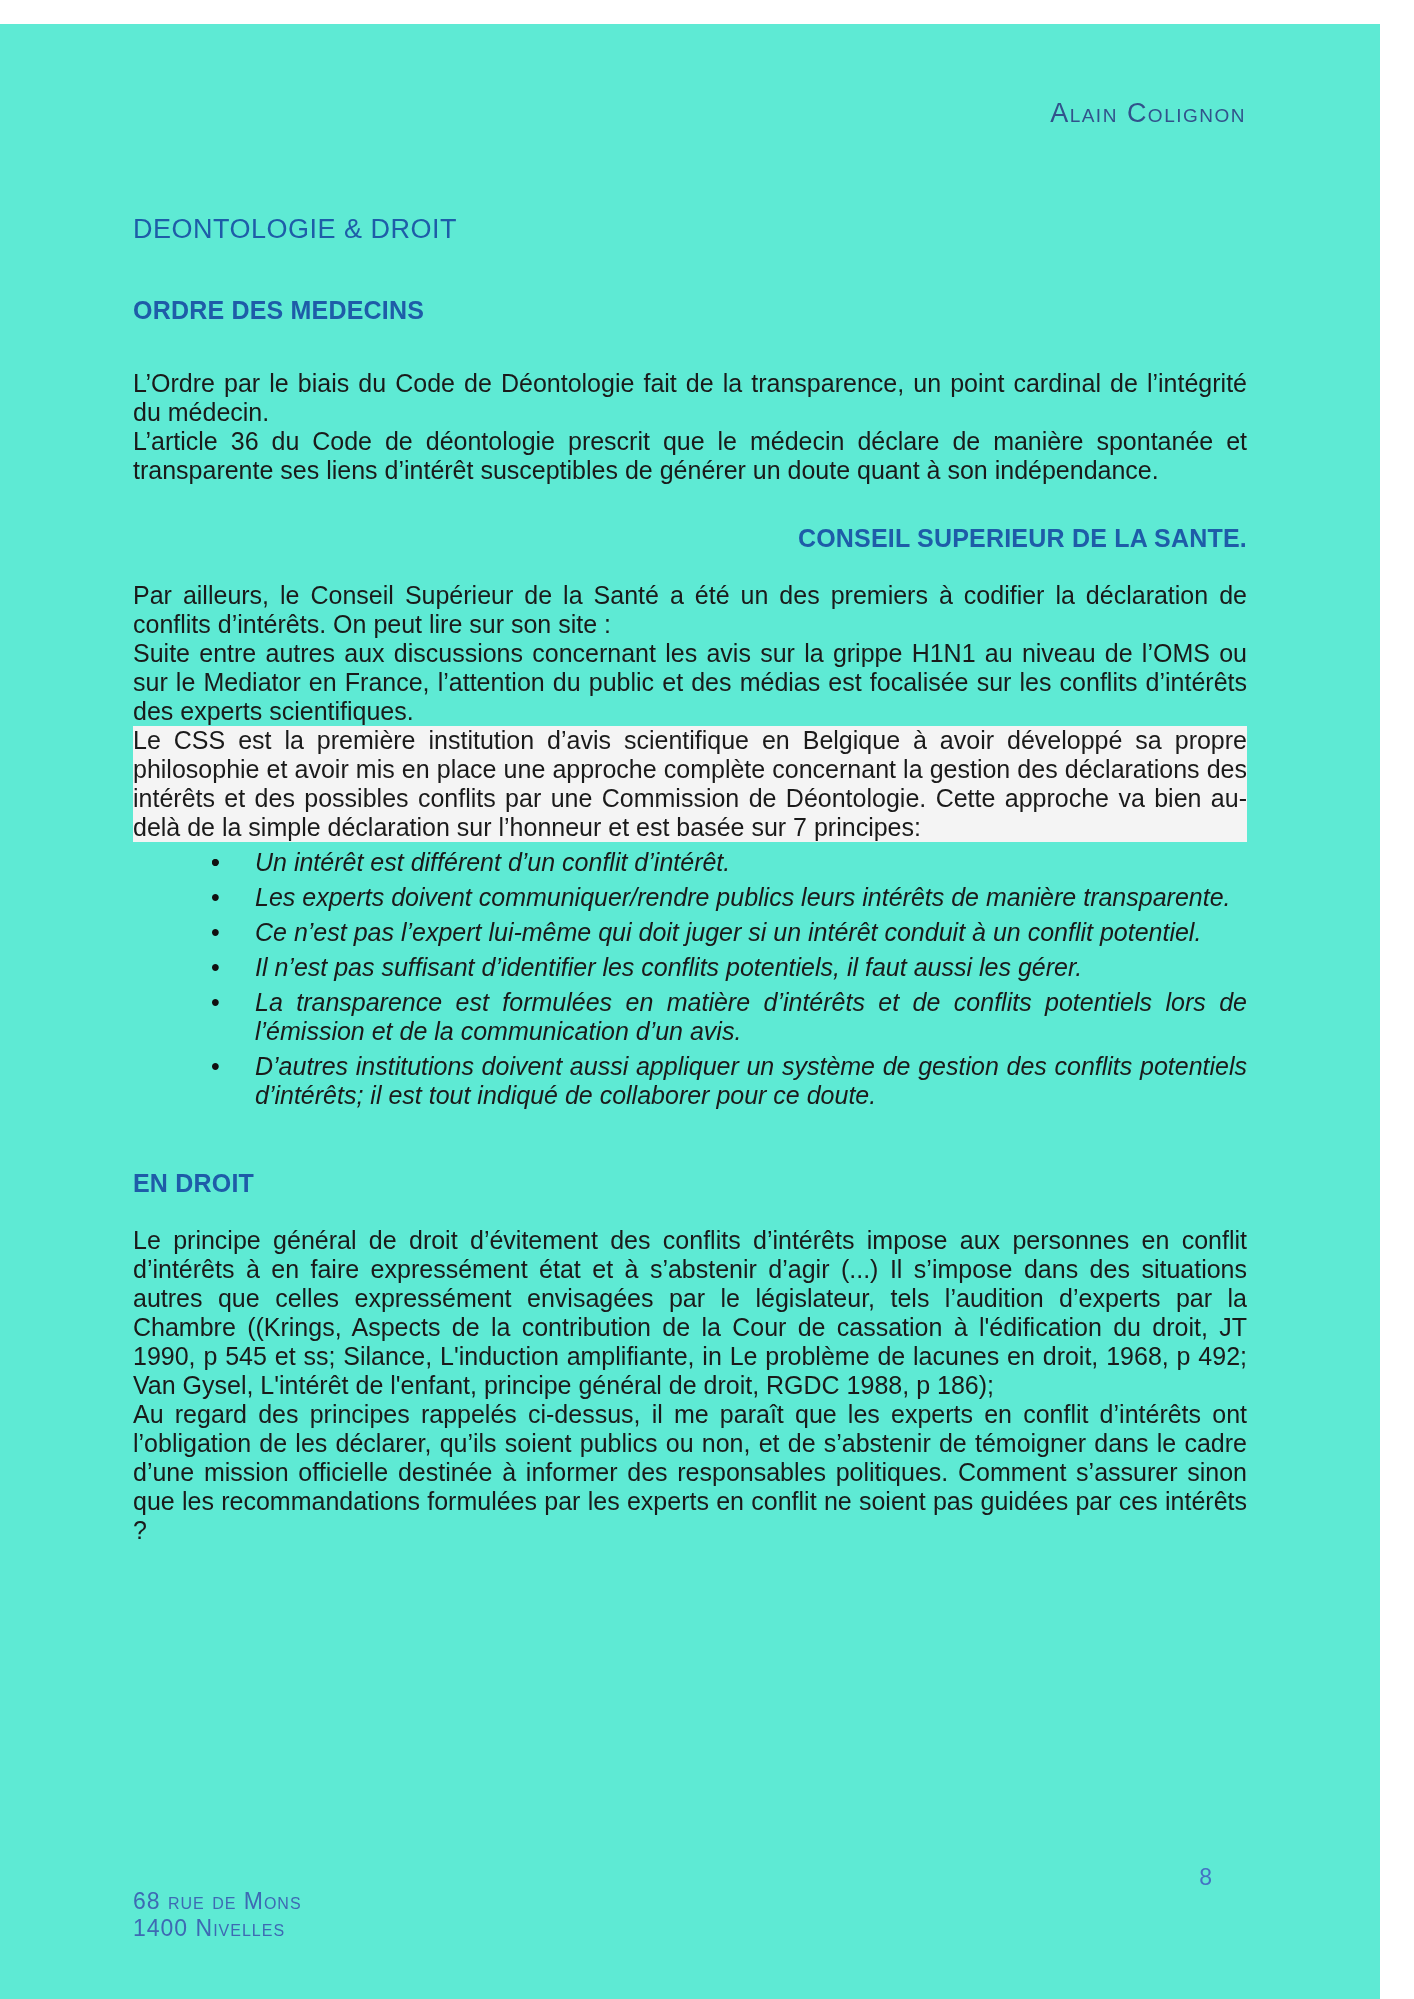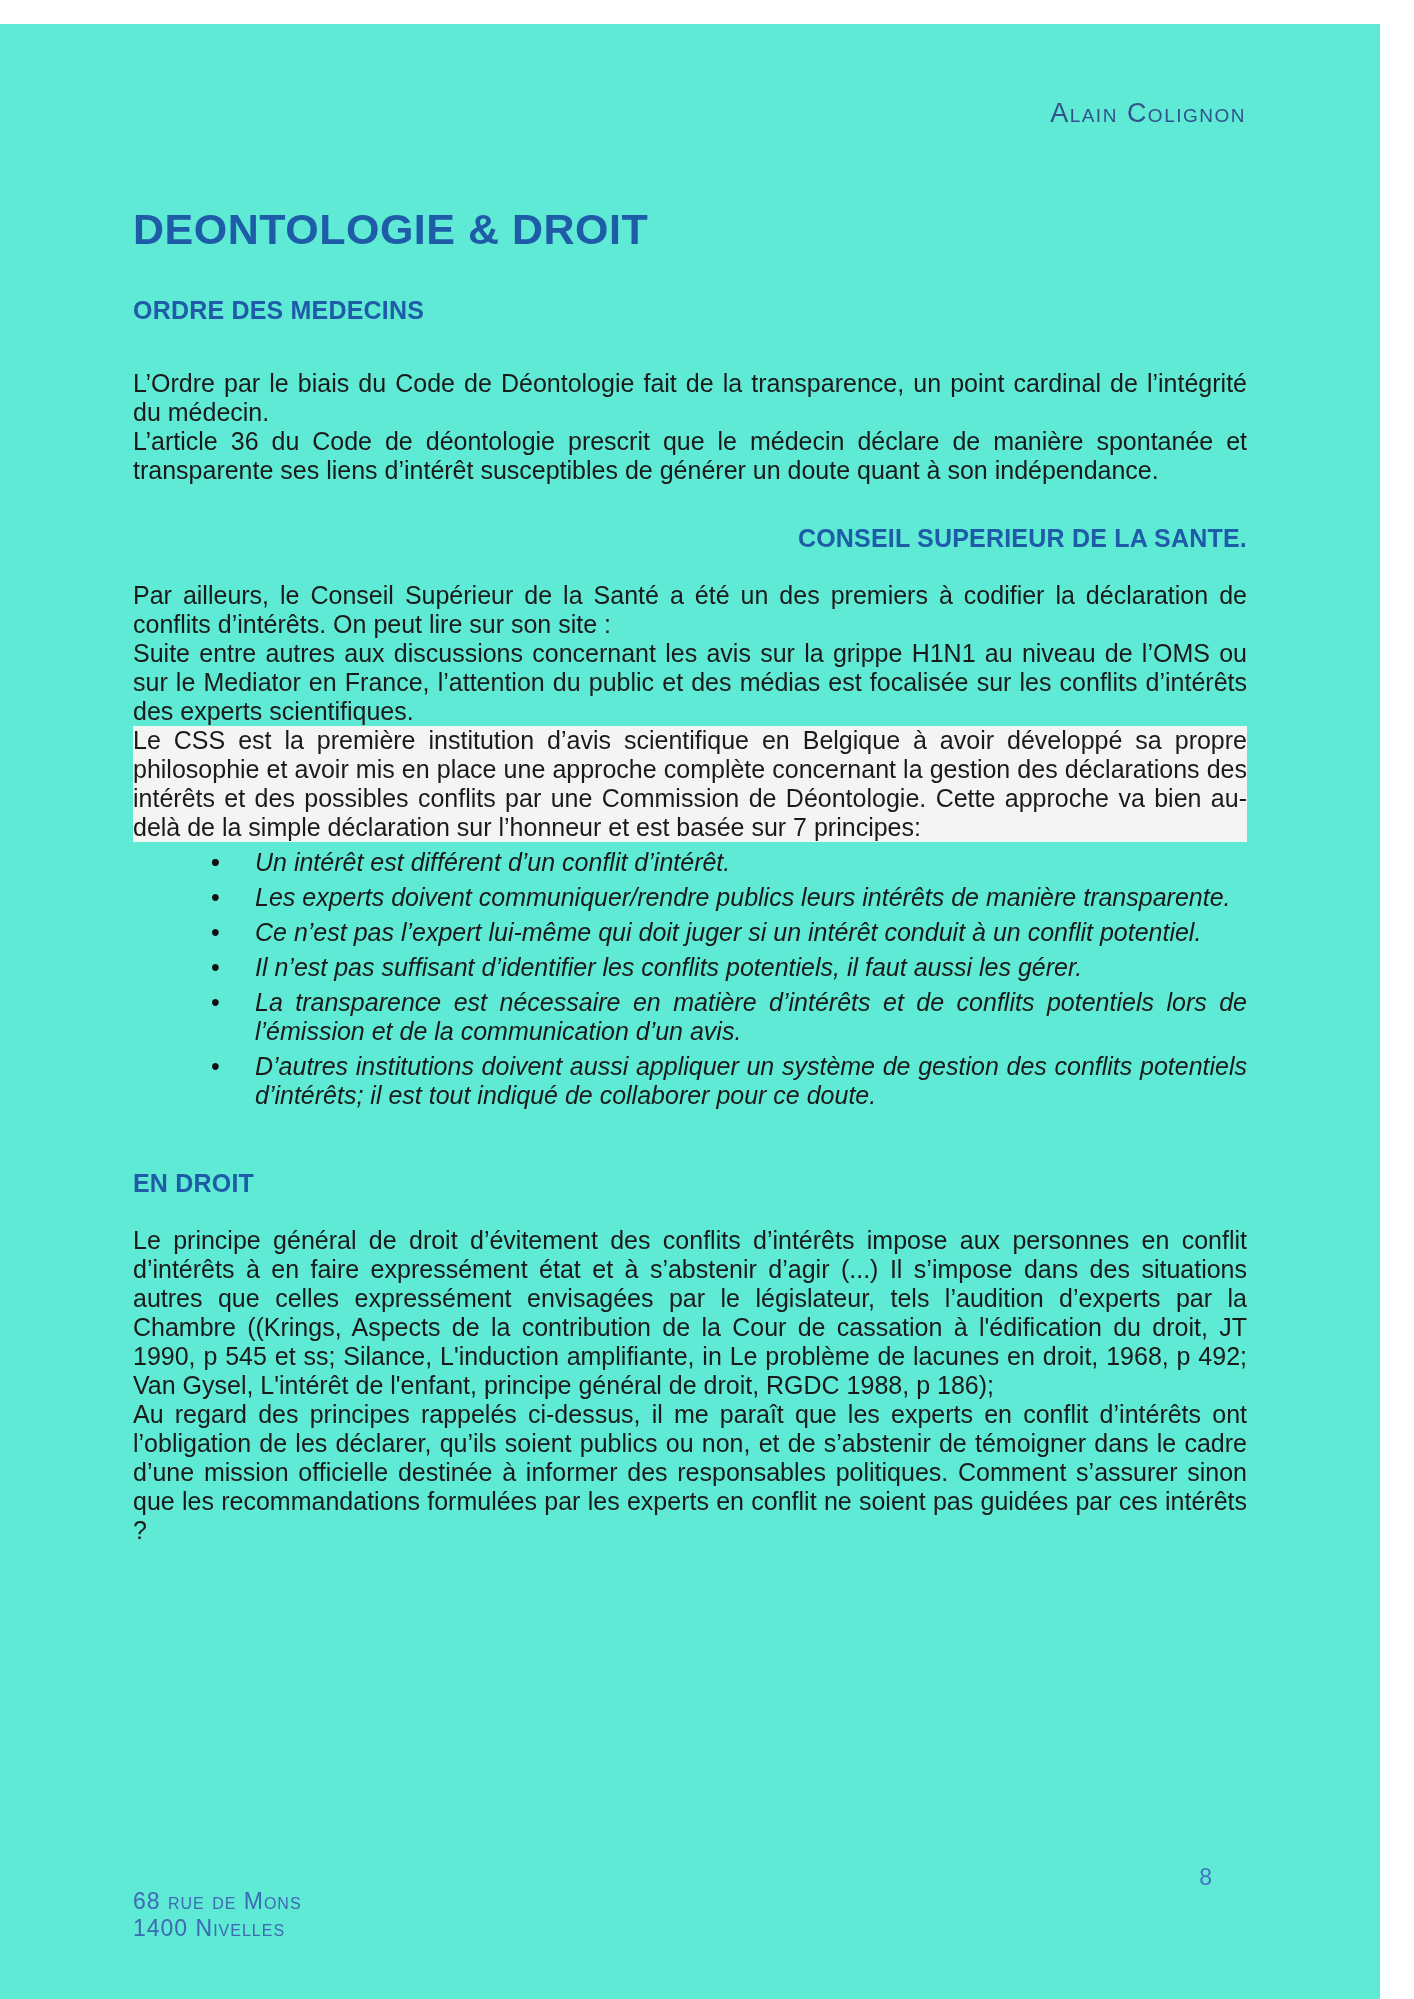--- a/index.html
+++ b/index.html
@@ -24,23 +24,23 @@
     color: #32528b;
   }
   .content {
     position: absolute;
     left: 133px;
     right: 133px;
     top: 0;
   }
   .doc-title {
     margin: 183px 0 0 0;
-    font-size: 43px;
+    font-size: 27px;
     line-height: 44px;
-    font-weight: 700;
+    font-weight: 400;
     color: #1e5ca8;
     letter-spacing: 0.5px;
   }
   .section-heading {
     font-size: 25px;
     line-height: 30px;
     font-weight: 700;
     color: #1e5ca8;
     letter-spacing: 0.2px;
   }
@@ -123,21 +123,21 @@
       <p class="body-text">Par ailleurs, le Conseil Supérieur de la Santé a été un des premiers à codifier la déclaration de conflits d’intérêts. On peut lire sur son site :</p>
       <p class="body-text italic">Suite entre autres aux discussions concernant les avis sur la grippe H1N1 au niveau de l’OMS ou sur le Mediator en France, l’attention du public et des médias est focalisée sur les conflits d’intérêts des experts scientifiques.</p>
       <p class="body-text italic quote-highlight">Le CSS est la première institution d’avis scientifique en Belgique à avoir développé sa propre philosophie et avoir mis en place une approche complète concernant la gestion des déclarations des intérêts et des possibles conflits par une Commission de Déontologie. Cette approche va bien au-delà de la simple déclaration sur l’honneur et est basée sur 7 principes:</p>
 
       <ul class="principles-list">
         <li><span class="bullet-dot">•</span></li>
         <li><span class="bullet-dot">•</span><span>Un intérêt est différent d’un conflit d’intérêt.</span></li>
         <li><span class="bullet-dot">•</span><span>Les experts doivent communiquer/rendre publics leurs intérêts de manière transparente.</span></li>
         <li><span class="bullet-dot">•</span><span>Ce n’est pas l’expert lui-même qui doit juger si un intérêt conduit à un conflit potentiel.</span></li>
         <li><span class="bullet-dot">•</span><span>Il n’est pas suffisant d’identifier les conflits potentiels, il faut aussi les gérer.</span></li>
-        <li><span class="bullet-dot">•</span><span>La transparence est nécessaire en matière d’intérêts et de conflits potentiels lors de l’émission et de la communication d’un avis.</span></li>
+        <li><span class="bullet-dot">•</span><span>La transparence est formulées en matière d’intérêts et de conflits potentiels lors de l’émission et de la communication d’un avis.</span></li>
         <li><span class="bullet-dot">•</span><span>D’autres institutions doivent aussi appliquer un système de gestion des conflits potentiels d’intérêts; il est tout indiqué de collaborer pour ce doute.</span></li>
       </ul>
     </div>
 
     <h2 class="section-heading h-droit">EN DROIT</h2>
 
     <div class="para-group-2">
       <p class="body-text">Le principe général de droit d’évitement des conflits d’intérêts impose aux personnes en conflit d’intérêts à en faire expressément état et à s’abstenir d’agir (...) Il s’impose dans des situations autres que celles expressément envisagées par le législateur, tels l’audition d’experts par la Chambre ((Krings, Aspects de la contribution de la Cour de cassation à l'édification du droit, JT 1990, p 545 et ss; Silance, L'induction amplifiante, in Le problème de lacunes en droit, 1968, p 492; Van Gysel, L'intérêt de l'enfant, principe général de droit, RGDC 1988, p 186);</p>
       <p class="body-text">Au regard des principes rappelés ci-dessus, il me paraît que les experts en conflit d’intérêts ont l’obligation de les déclarer, qu’ils soient publics ou non, et de s’abstenir de témoigner dans le cadre d’une mission officielle destinée à informer des responsables politiques. Comment s’assurer sinon que les recommandations formulées par les experts en conflit ne soient pas guidées par ces intérêts ?</p>
     </div>

